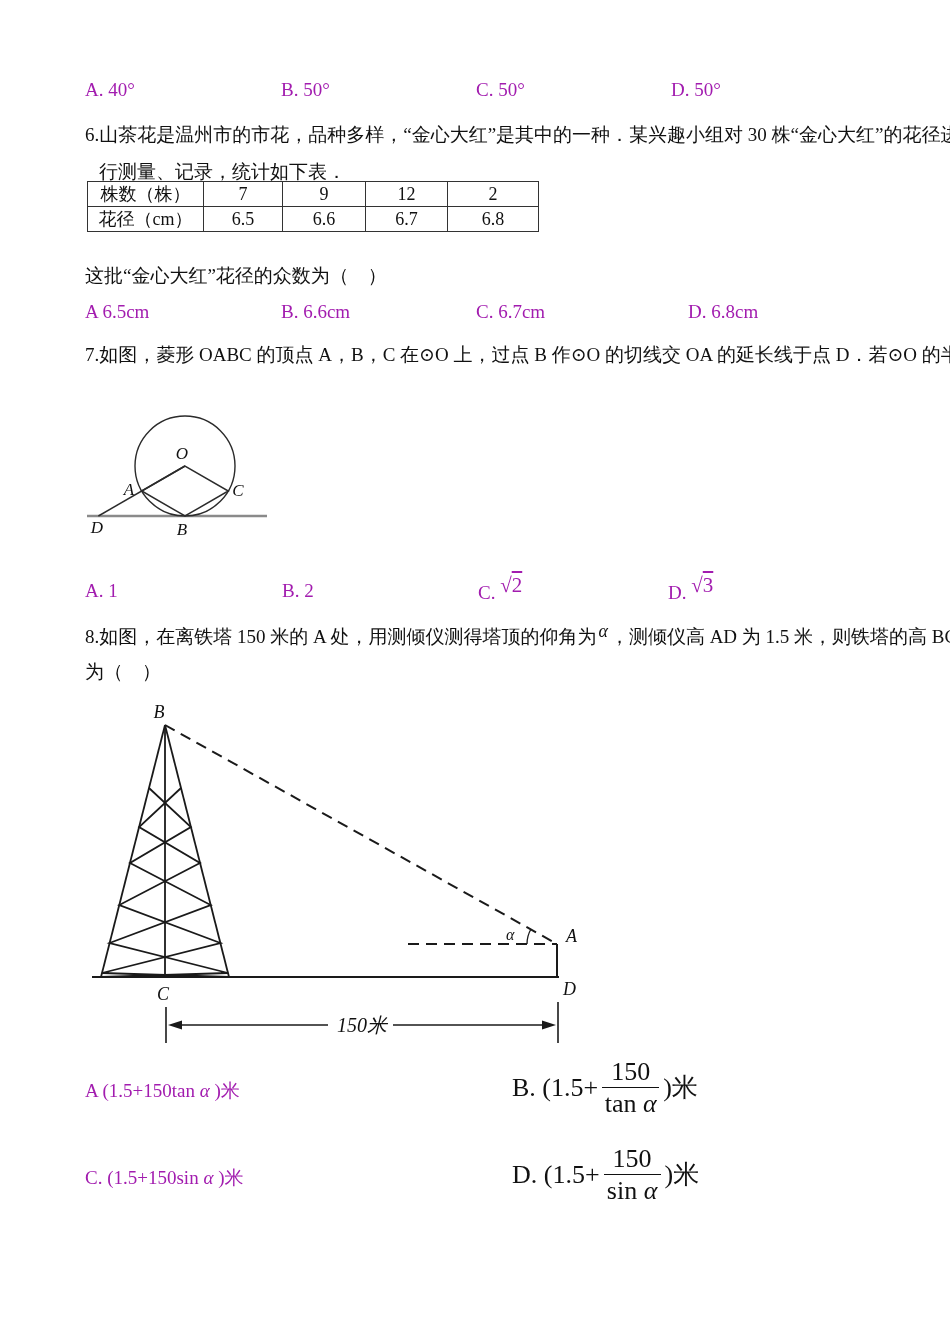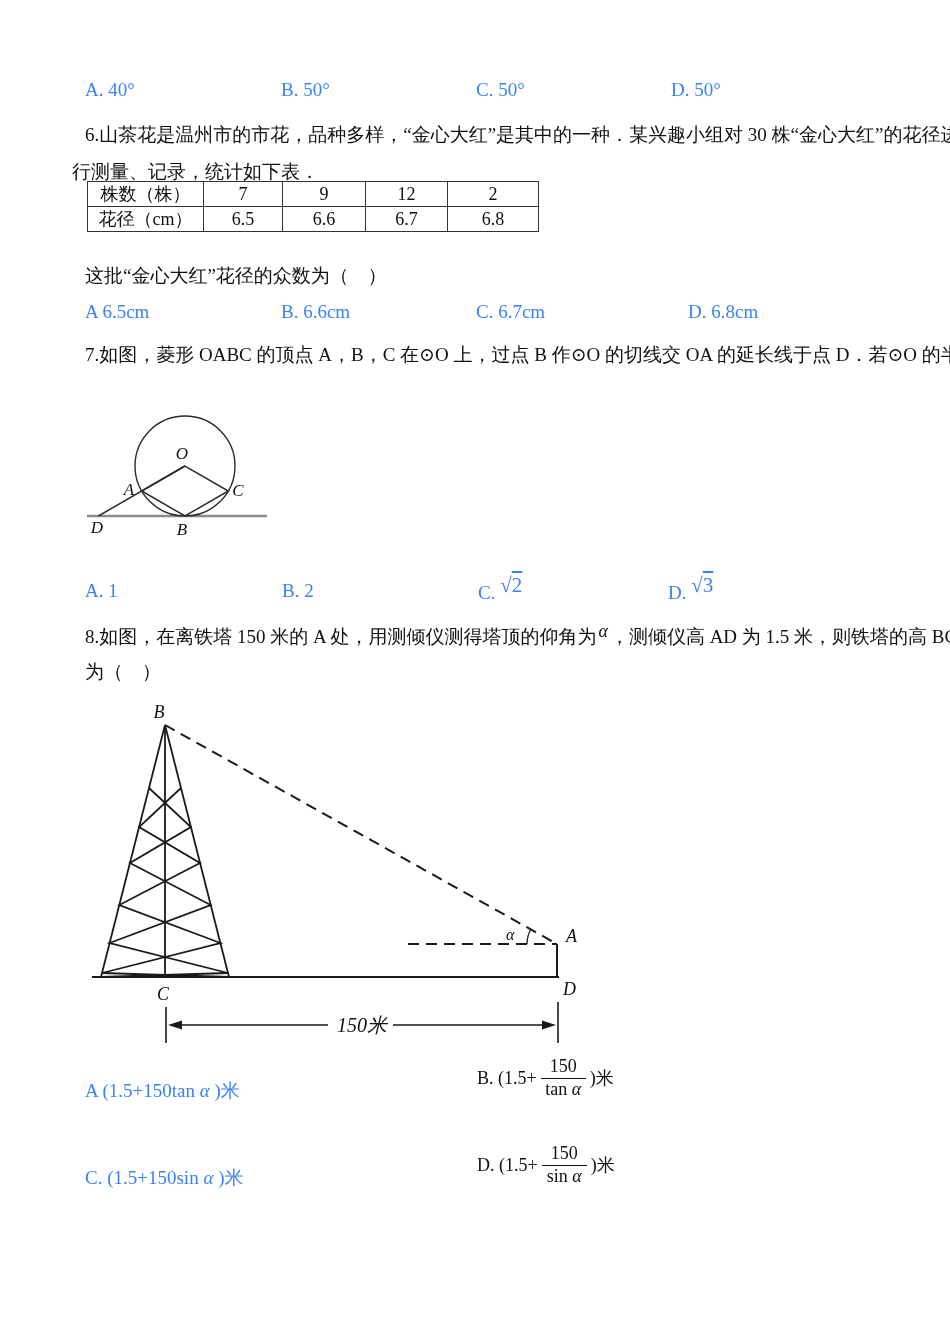--- a/index.html
+++ b/index.html
@@ -11,61 +11,61 @@
     color:#111;
     overflow:hidden;
   }
   .line{
     position:absolute;
     white-space:nowrap;
     font-size:19px;
     line-height:1.2;
     color:#111;
   }
-  .opt{position:absolute;white-space:nowrap;font-size:19px;color:#3b82f6;}
+  .opt{position:absolute;white-space:nowrap;font-size:19px;color:#a21caf;}
   table.qtable{
     position:absolute;left:87px;top:181px;
     border-collapse:collapse;
     font-size:18px;color:#111;
     table-layout:fixed;
   }
   table.qtable td{
     border:1px solid #333;
     text-align:center;
     vertical-align:middle;
     height:22px;
     padding:0;
     margin-top:33px;
   }
   .sqrt{position:relative;top:-7px;font-size:21px;}
   .radicand{text-decoration:overline;}
   .sup-alpha{font-style:italic;position:relative;top:-6px;font-size:18px;margin:0 2px;font-family:"Liberation Serif","DejaVu Serif",serif;}
   .it{font-style:italic;}
   .opt-frac{
     position:absolute;display:flex;align-items:center;
-    font-size:18px;color:#111;white-space:nowrap;
+    font-size:26px;color:#111;white-space:nowrap;margin-left:35px;
   }
   .frac{display:inline-flex;flex-direction:column;align-items:center;margin:0 4px;}
   .frac .num{padding:0 9px;border-bottom:1.4px solid #111;line-height:1.2;}
   .frac .den{line-height:1.2;}
   svg{position:absolute;overflow:visible;}
   svg text{font-family:"Liberation Serif","DejaVu Serif",serif;font-style:italic;fill:#111;}
 </style>
 </head>
 <body>
 
 <div id="page">
 
   <span class="opt" style="left:85px;top:79px">A. 40°</span>
   <span class="opt" style="left:281px;top:79px">B. 50°</span>
   <span class="opt" style="left:476px;top:79px">C. 50°</span>
   <span class="opt" style="left:671px;top:79px">D. 50°</span>
 
   <div class="line" style="left:85px;top:124px">6.山茶花是温州市的市花，品种多样，“金心大红”是其中的一种．某兴趣小组对 30 株“金心大红”的花径进</div>
-  <div class="line" style="left:72px;top:161px">行测量、记录，统计如下表．</div>
+  <div class="line" style="left:99px;top:161px">行测量、记录，统计如下表．</div>
 
   <table class="qtable">
     <colgroup>
       <col style="width:116px">
         <col style="width:79px">
         <col style="width:83px">
         <col style="width:82px">
         <col style="width:91px">
     </colgroup>
     <tbody>

